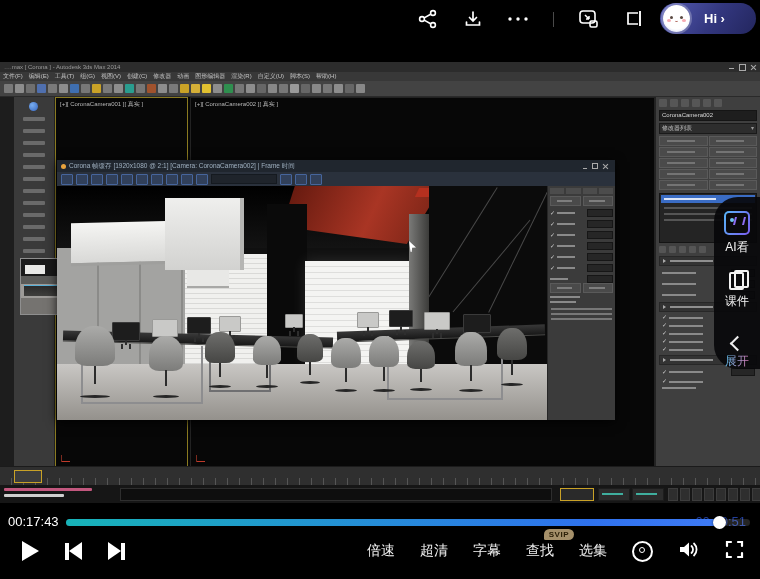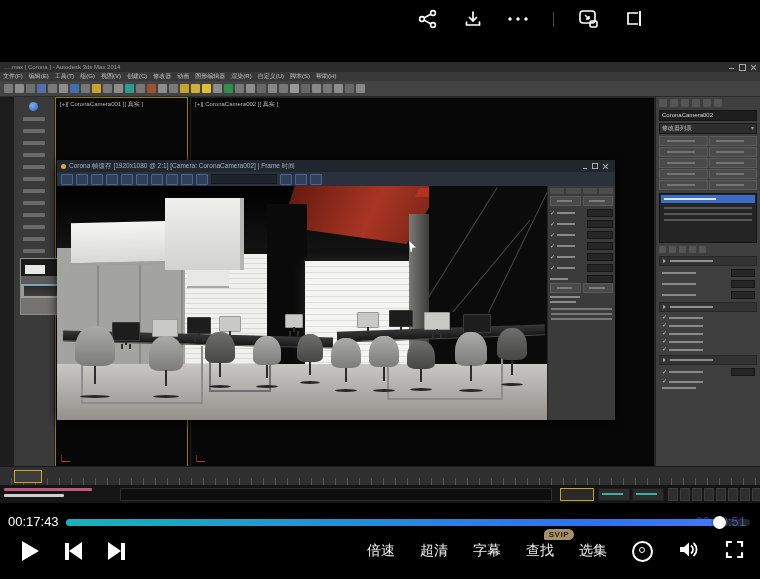--- a/index.html
+++ b/index.html
@@ -216,20 +216,28 @@
             <rect x="12" y="12" width="7" height="6" rx="1.5" fill="none" stroke="#fff" stroke-width="1.6"></rect>
           </svg>
         </span>
       <span>
           <svg width="20" height="20" viewBox="0 0 20 20">
             <path d="M14 4H4v11h10" fill="none" stroke="#fff" stroke-width="1.7"></path>
             <path d="M16 2v15" stroke="#fff" stroke-width="1.9"></path>
           </svg>
         </span>
     </div>
+    <div class="avatar-pill">
+      <div class="avatar-face">
+        <i class="eyes"></i>
+          <i class="cheeks"></i>
+          <i class="mouth"></i>
+      </div>
+      <span class="hi-label">Hi ›</span>
+    </div>
   </header>
 
   <div class="video">
     <div class="max-titlebar">
       <span class="ttxt">….max  [ Corona ]  - Autodesk 3ds Max 2014</span>
       <span class="winbtns">
           <i class="mini"></i>
           <i class="maxi"></i>
           <i class="clos"></i>
         </span>
@@ -609,20 +617,35 @@
           <i></i>
           <i></i>
           <i></i>
           <i></i>
           <i></i>
           <i></i>
         </div>
     </div>
   </div>
 
+  <div class="side-pill">
+    <div class="sp-item">
+      <span class="ai-ic"></span>
+      <span class="sp-label">AI看</span>
+    </div>
+    <div class="sp-item">
+      <span class="doc-ic"></span>
+      <span class="sp-label">课件</span>
+    </div>
+    <div class="sp-sep"></div>
+    <div class="sp-item">
+      <span class="chev-l"></span>
+      <span class="sp-label grad-label">展开</span>
+    </div>
+  </div>
 
   <span class="ptime">00:17:43</span>
   <span class="ptime-end">00:20:51</span>
   <div class="ptrack">
     <div class="pfill" id="pfill" style="width: 96%;">
       <div class="pknob"></div>
     </div>
   </div>
 
   <div class="controls">

